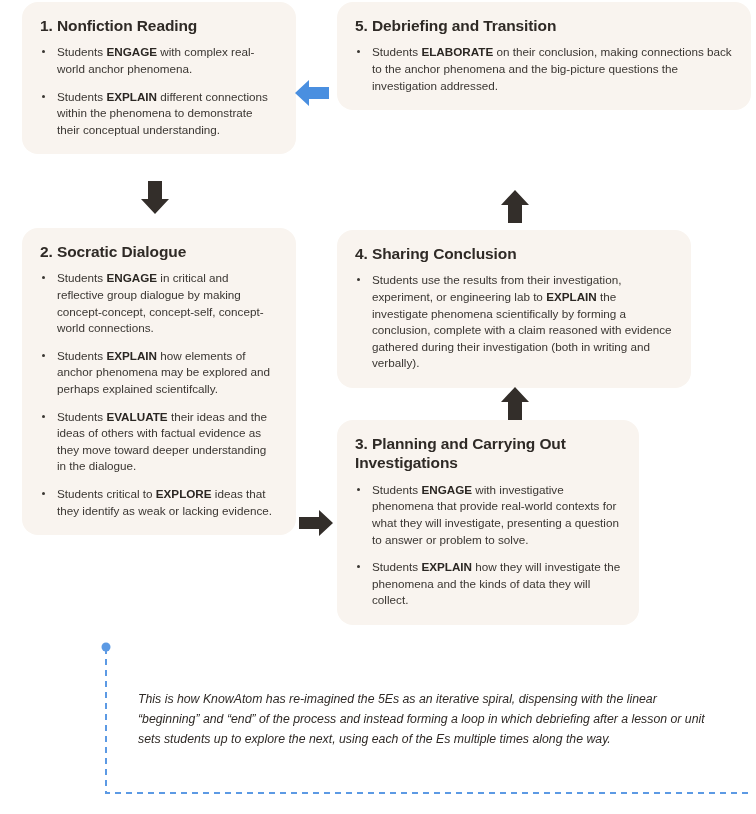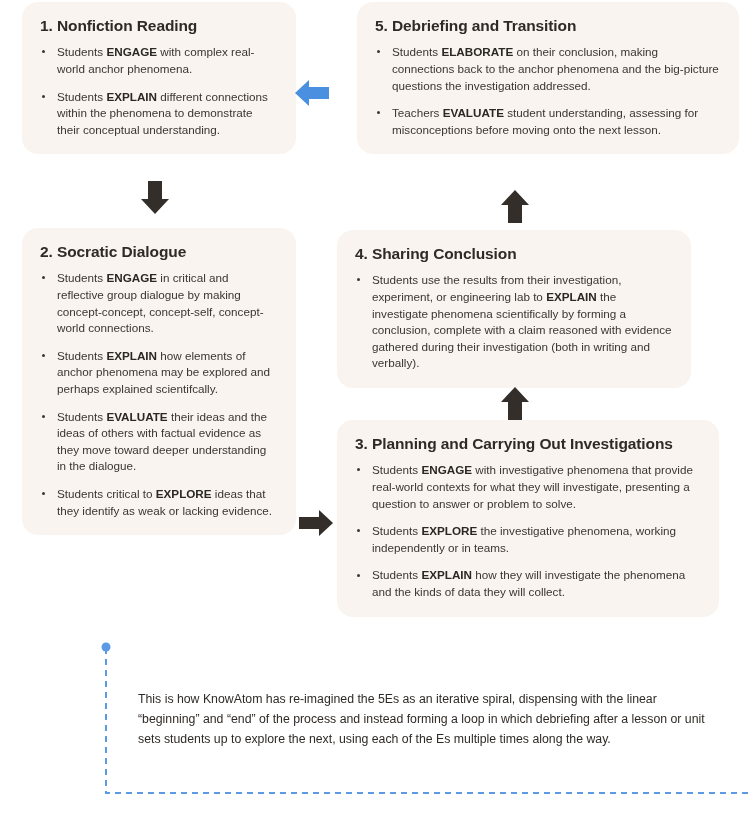--- a/index.html
+++ b/index.html
@@ -61,24 +61,24 @@
     background: #3a3632;
   }
   .bullets li b, .bullets li strong {
     font-weight: bold;
     color: #2b2723;
     text-align: right;
   }
 
   
   #card-1 { left: 22px;  top: 2px;   width: 274px; }
-  #card-5 { left: 337px; top: 2px;   width: 382px; margin-left: 20px; }
+  #card-5 { left: 337px; top: 2px;   width: 414px; }
   #card-2 { left: 22px;  top: 228px; width: 274px; }
   #card-4 { left: 337px; top: 230px; width: 354px; }
-  #card-3 { left: 337px; top: 420px; width: 382px; }
+  #card-3 { left: 337px; top: 420px; width: 302px; }
 
   
   .arrow { position: absolute; }
   .arrow svg { display: block; }
 
   #arrow-left-blue  { left: 292px; top: 75px; }
   #arrow-down-dark  { left: 138px; top: 178px; }
   #arrow-up-top     { left: 498px; top: 188px; }
   #arrow-up-mid     { left: 498px; top: 385px; }
   #arrow-right-dark { left: 296px; top: 505px; }
@@ -93,20 +93,21 @@
     pointer-events: none;
   }
 
   
   #caption {
     position: absolute;
     left: 138px;
     top: 690px;
     width: 578px;
     font-size: 12.3px;
+    font-style: italic;
     line-height: 1.62;
     color: #2f2a26;
     font-family: "Liberation Sans", sans-serif;
   }
 </style>
 </head>
 <body>
 
 <div class="stage">
 
@@ -115,21 +116,20 @@
     <ul class="bullets">
         <li><span class="dot"></span><span>Students </span><b>ENGAGE</b><span> with complex real-world anchor phenomena.</span></li>
         <li><span class="dot"></span><span>Students </span><b>EXPLAIN</b><span> different connections within the phenomena to demonstrate their conceptual understanding.</span></li>
       </ul>
   </div>
 
   <div class="card" id="card-5">
     <div class="card-title">5. Debriefing and Transition</div>
     <ul class="bullets">
         <li><span class="dot"></span><span>Students </span><b>ELABORATE</b><span> on their conclusion, making connections back to the anchor phenomena and the big-picture questions the investigation addressed.</span></li>
-        <li><span class="dot"></span><span>Teachers </span><b>EVALUATE</b><span> student understanding, assessing for misconceptions before moving onto the next lesson.</span></li>
       </ul>
   </div>
 
   <div class="card" id="card-2">
     <div class="card-title">2. Socratic Dialogue</div>
     <ul class="bullets">
         <li><span class="dot"></span><span>Students </span><b>ENGAGE</b><span> in critical and reflective group dialogue by making concept-concept, concept-self, concept-world connections.</span></li>
         <li><span class="dot"></span><span>Students </span><b>EXPLAIN</b><span> how elements of anchor phenomena may be explored and perhaps explained scientifcally.</span></li>
         <li><span class="dot"></span><span>Students </span><b>EVALUATE</b><span> their ideas and the ideas of others with factual evidence as they move toward deeper understanding in the dialogue.</span></li>
         <li><span class="dot"></span><span>Students critical to </span><b>EXPLORE</b><span> ideas that they identify as weak or lacking evidence.</span></li>
@@ -140,21 +140,20 @@
     <div class="card-title">4. Sharing Conclusion</div>
     <ul class="bullets">
         <li><span class="dot"></span><span>Students use the results from their investigation, experiment, or engineering lab to </span><b>EXPLAIN</b><span> the investigate phenomena scientifically by forming a conclusion, complete with a claim reasoned with evidence gathered during their investigation (both in writing and verbally).</span></li>
       </ul>
   </div>
 
   <div class="card" id="card-3">
     <div class="card-title">3. Planning and Carrying Out Investigations</div>
     <ul class="bullets">
         <li><span class="dot"></span><span>Students </span><b>ENGAGE</b><span> with investigative phenomena that provide real-world contexts for what they will investigate, presenting a question to answer or problem to solve.</span></li>
-        <li><span class="dot"></span><span>Students </span><b>EXPLORE</b><span> the investigative phenomena, working independently or in teams.</span></li>
         <li><span class="dot"></span><span>Students </span><b>EXPLAIN</b><span> how they will investigate the phenomena and the kinds of data they will collect.</span></li>
       </ul>
   </div>
 
   <div class="arrow" id="arrow-left-blue">
     <svg width="40" height="36" viewBox="0 0 40 36" aria-hidden="true">
       <path d="M3 18 L17 5 L17 12 L37 12 L37 24 L17 24 L17 31 Z" fill="#4a8fe0"></path>
     </svg>
   </div>
 

